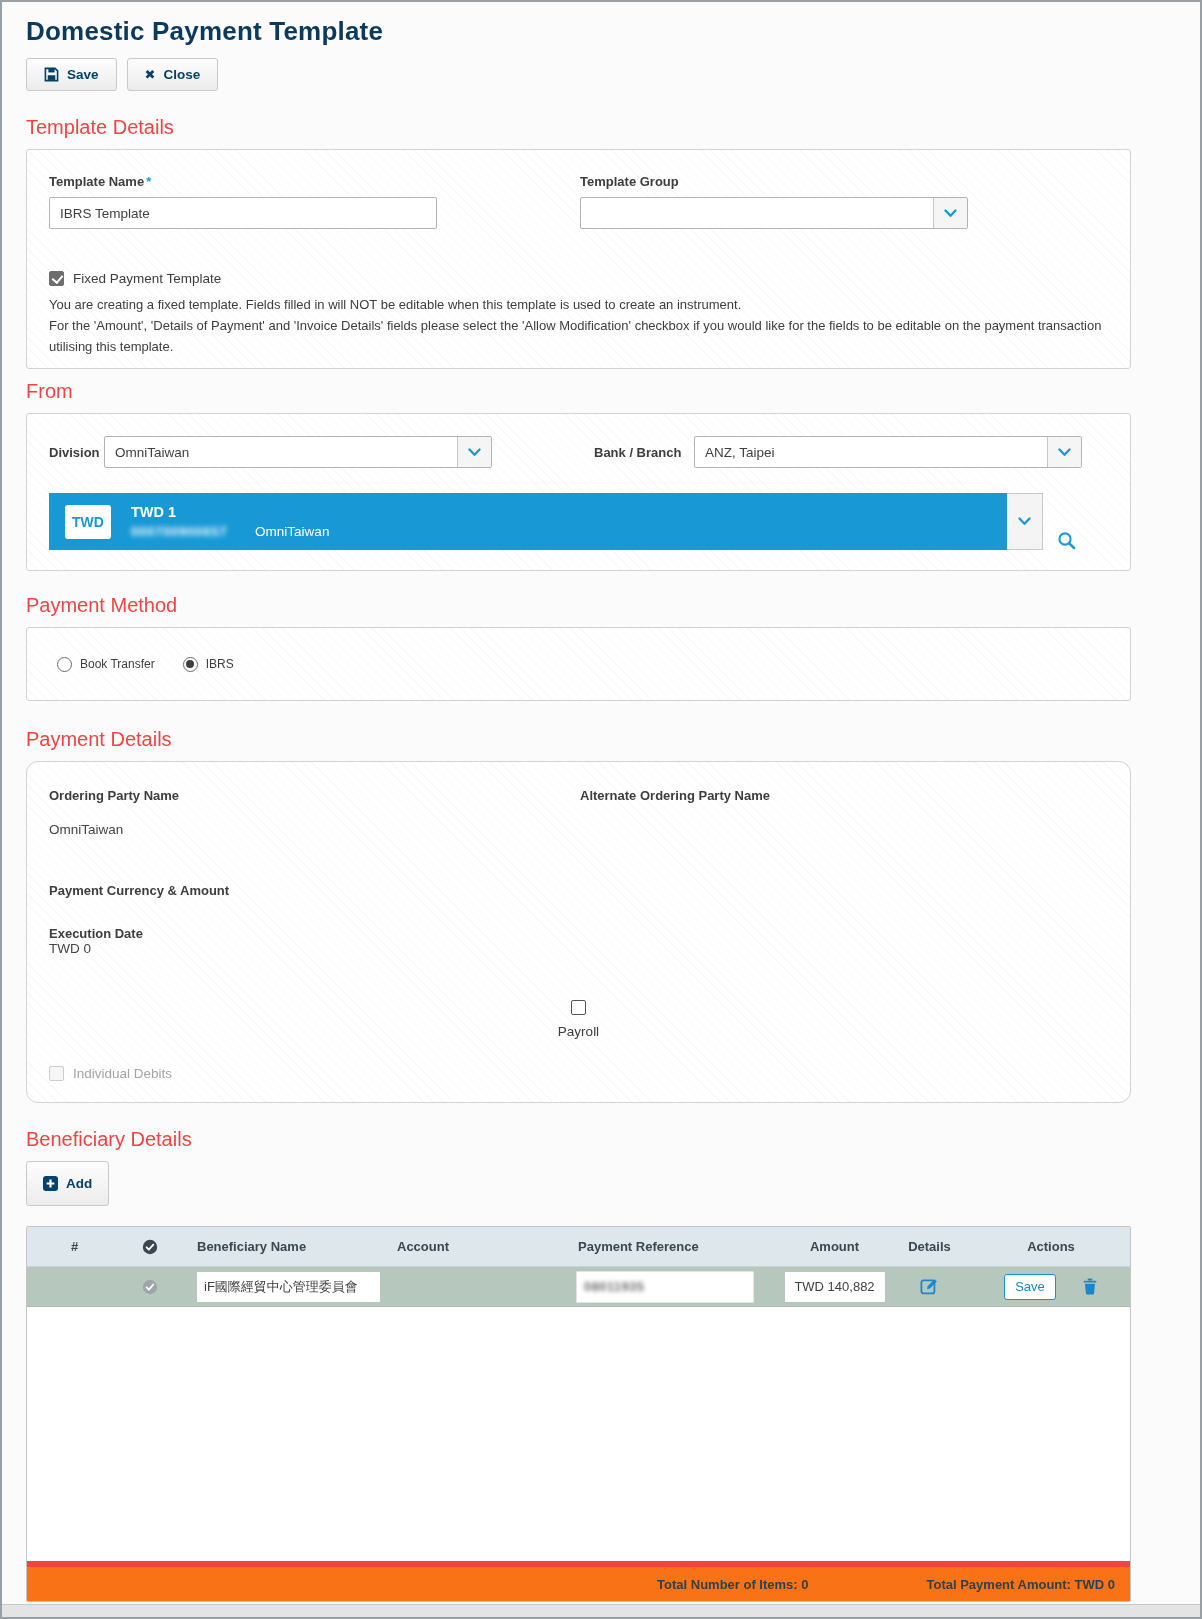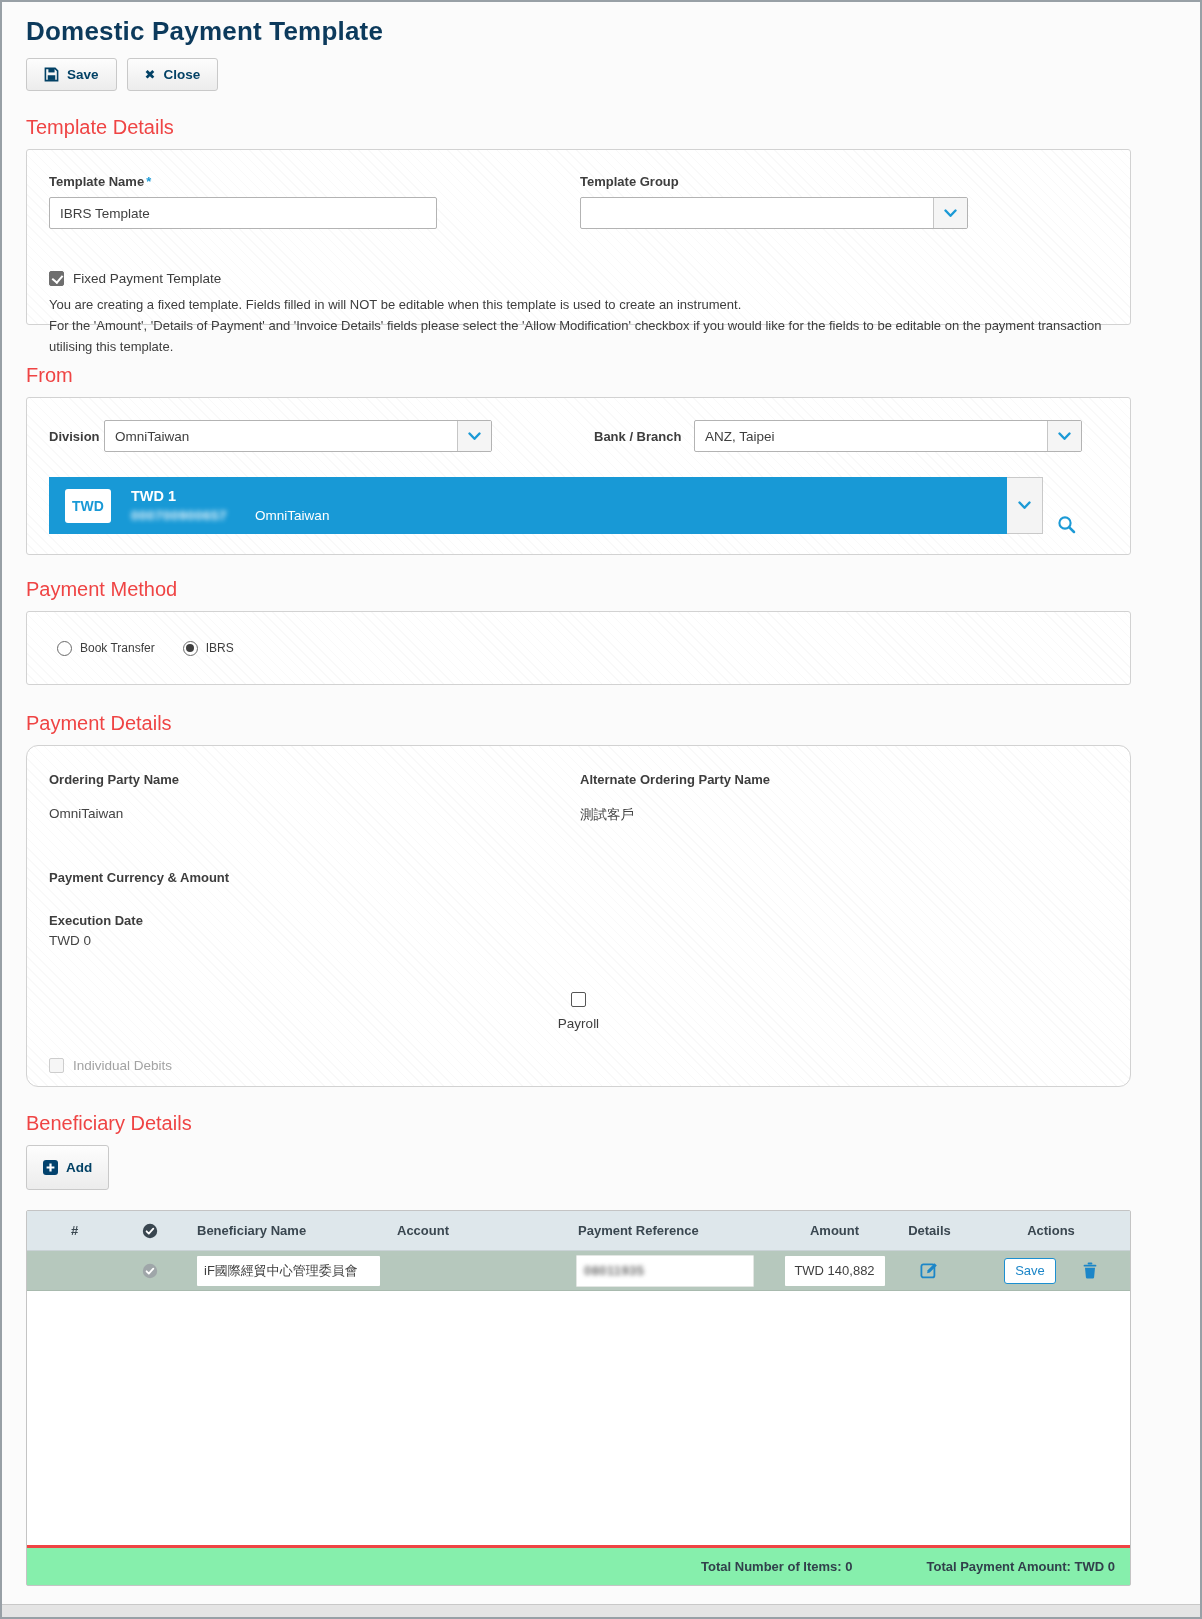--- a/index.html
+++ b/index.html
@@ -38,21 +38,21 @@
   }
   .btn .x-glyph { font-size:13px; color:#024165; line-height:1; }
 
   
   .panel {
     background:#fff;
     background-image:repeating-linear-gradient(45deg, rgba(0,0,0,0.022) 0 1px, transparent 1px 7px);
     border:1px solid #d2d2d2; border-radius:3px;
     padding:24px 22px;
   }
-  .panel-template { height:176px; margin-bottom:36px; }
+  .panel-template { height:220px; margin-bottom:8px; }
   .panel-from { height:158px; margin-bottom:20px; }
   .panel-method { height:74px; margin-bottom:24px; padding:0 22px; display:flex; align-items:center; }
   .panel-payment { height:342px; margin-bottom:22px; padding:26px 22px;border-radius:12px; }
 
   label.fld-label, .fld-label {
     display:block; font-size:13px; font-weight:700; color:#3d3d3d; margin-bottom:8px;
   }
   .req { color:#1c9ad6; font-weight:700; margin-left:2px; }
 
   .text-input {
@@ -114,21 +114,21 @@
   .blur-light { filter:blur(2.4px); opacity:.9; font-weight:700; letter-spacing:.5px; }
   .acct-chevron {
     width:36px; background:#f4f4f4; border:1px solid #c9c9c9; border-left:none;
     display:flex; align-items:center; justify-content:center; cursor:pointer;
   }
   .search-btn { margin-left:14px; display:flex; align-items:center; cursor:pointer; }
 
   
   .pd-value { font-size:13.5px; color:#444; }
   .mt19 { margin-top:19px; } .mt28 { margin-top:28px; } .mt46 { margin-top:46px; }
-  .mt5 { margin-top:5px; } .mt44 { margin-top:44px;flex-direction:column; } .mt27 { margin-top:27px; }
+  .mt5 { } .mt44 { margin-top:44px;flex-direction:column; } .mt27 { margin-top:27px; }
 
   
   .add-btn { height:45px; padding:0 16px; margin-bottom:20px; }
   .bene-table { border:1px solid #c4c4c4; border-radius:2px; background:#fff; height:376px; display:flex; flex-direction:column; }
   .t-grid { display:grid; grid-template-columns:95px 55px 200px 185px 220px 105px 85px 1fr; align-items:center; }
   .t-head { height:40px; background:#dee7eb; border-bottom:1px solid #c9d2d6; font-size:13px; font-weight:700; color:#3a4750; }
   .t-head > div { text-align:center; }
   .t-head .th-benef, .t-head .th-account { text-align:left; padding-left:20px; }
   .t-head .th-payref { text-align:left; padding-left:16px; }
   .t-row { height:40px; background:#b6c8bd; border-bottom:1px solid #a8baae; font-size:13px; }
@@ -136,22 +136,22 @@
   .white-box {
     background:#fff; height:30px; display:flex; align-items:center;
     padding:0 7px; font-size:13px; color:#3f3f3f; border-radius:1px;
   }
   .box-benef { width:183px; margin-left:20px; }
   .box-payref { width:178px; margin-left:14px; border:1px solid #e2e6e3; height:32px; }
   .box-amount { width:100px; margin:0 auto; justify-content:center; }
   .blur-dark { filter:blur(2.2px); color:#6f6f6f; font-weight:700; letter-spacing:.4px; }
   .t-empty { flex:1; background:#fff; }
   .t-foot {
-    height:40px; background:#86efac; border-top:3px solid #ef4444;
-    display:flex; align-items:center; justify-content:flex-end; gap:74px; padding-right:15px;
+    height:40px; background:#f97316; border-top:6px solid #ef4444;
+    display:flex; align-items:center; justify-content:flex-end; gap:118px; padding-right:15px;
     font-size:13px; font-weight:700; color:#31404b;
   }
   .row-actions { display:flex; align-items:center; justify-content:center; gap:26px; }
   .row-save-btn {
     height:26px; padding:0 10px; background:#fff; border:1px solid #1c8fd0; border-radius:3px;
     color:#1c86c8; font-size:13px; font-family:inherit; cursor:pointer;
   }
   .icon-btn { background:none; border:none; cursor:pointer; display:flex; align-items:center; padding:0; }
 
   .bottom-strip {
@@ -280,21 +280,20 @@
 
     <h2 class="section-heading">Payment Details</h2>
     <section class="panel panel-payment">
       <div class="two-col">
         <div>
           <span class="fld-label" style="margin-bottom:0;">Ordering Party Name</span>
           <div class="pd-value mt19">OmniTaiwan</div>
         </div>
         <div>
           <span class="fld-label" style="margin-bottom:0;">Alternate Ordering Party Name</span>
-          <div class="pd-value mt19">測試客戶</div>
         </div>
       </div>
       <div class="fld-label mt46" style="margin-bottom:0;">Payment Currency &amp; Amount</div>
       <div class="fld-label mt28" style="margin-bottom:0;">Execution Date</div>
       <div class="pd-value mt5">TWD 0</div>
       <div class="checkline mt44">
         <span class="cb unchecked"></span>
         <span>Payroll</span>
       </div>
       <div class="checkline disabled mt27">

